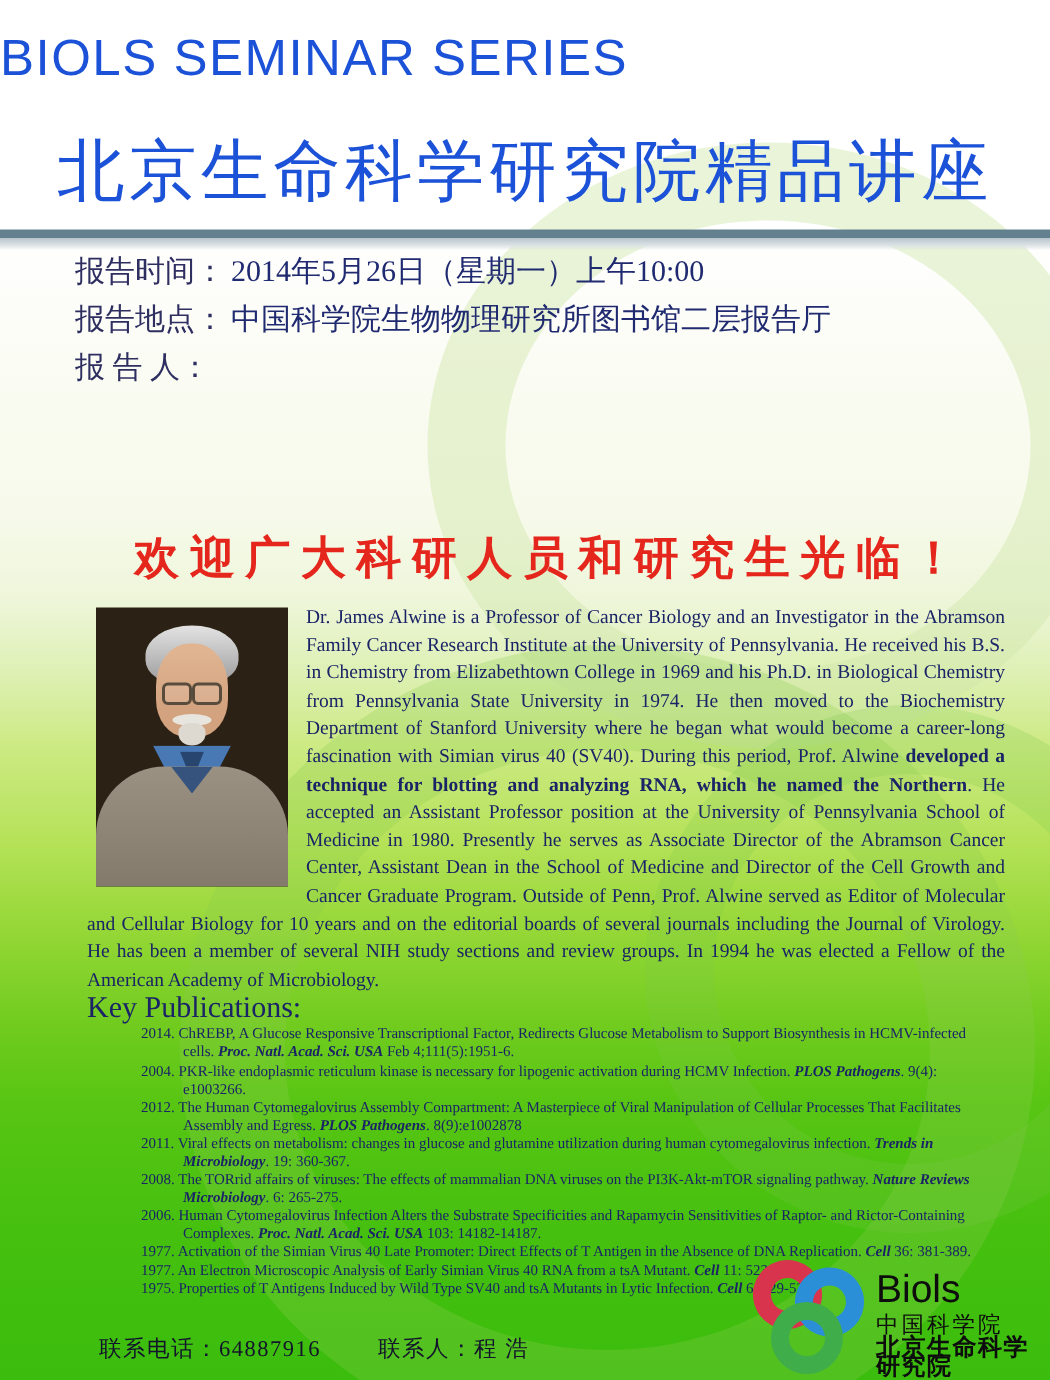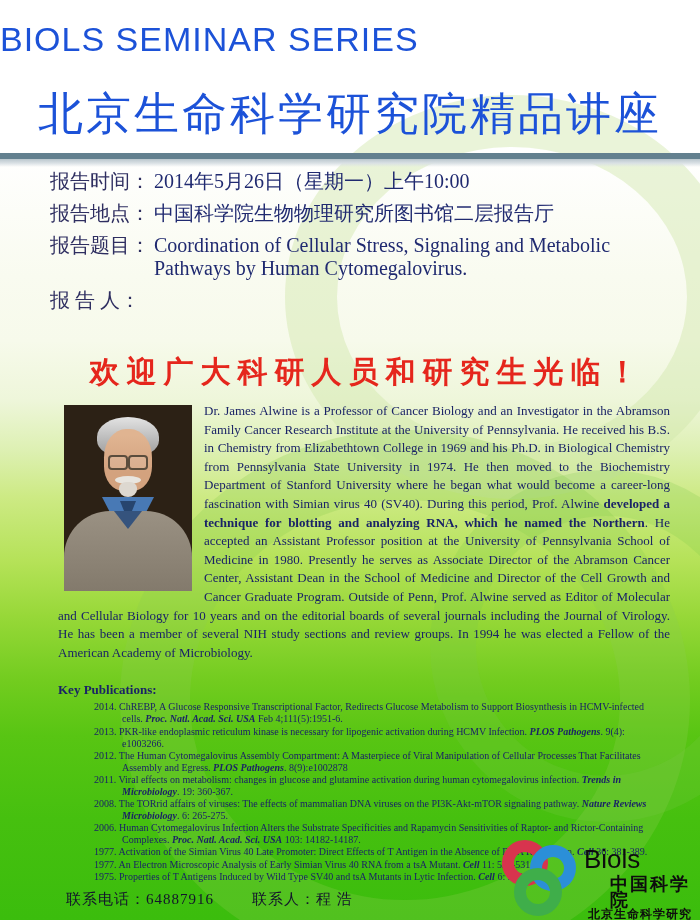--- a/index.html
+++ b/index.html
@@ -69,42 +69,42 @@
   .ph-goatee{position:absolute;left:55px;top:77px;width:18px;height:15px;border-radius:40% 40% 50% 50%;background:#ddd8d0;}
   .ph-collar{position:absolute;left:38px;top:92px;width:52px;height:22px;background:#4879b5;
     clip-path:polygon(0 0,100% 0,78% 100%,22% 100%);}
   .ph-collar-inner{position:absolute;left:56px;top:96px;width:16px;height:20px;background:#27456e;
     clip-path:polygon(0 0,100% 0,50% 100%);}
   .ph-sweater{position:absolute;left:0px;top:106px;width:128px;height:80px;
     background:linear-gradient(180deg,#9a9183 0%,#837a6c 100%);border-radius:46px 46px 0 0;}
   .ph-vneck{position:absolute;left:50px;top:106px;width:28px;height:18px;background:#35537d;
     clip-path:polygon(0 0,100% 0,50% 100%);}
 
-  .keypub-heading{font-size:13px;line-height:19px;margin:18px 0 2px 0;color:var(--bio-navy);font-weight:bold;}
+  .keypub-heading{font-size:20px;line-height:19px;margin:1px 0 2px 0;color:var(--bio-navy);}
 
   .pubs{position:absolute;top:auto;margin:0;padding:0 10px 0 16px;list-style:none;
     font-size:10px;line-height:12.1px;color:var(--bio-navy);width:586px;}
   .pub-item{padding-left:28px;text-indent:-28px;margin-left:20px;}
   .pub-journal{font-weight:bold;font-style:italic;}
 
   .footer{
     position:absolute;left:66px;top:890px;font-size:15px;color:#13142c;letter-spacing:1px;white-space:nowrap;
   }
   .footer .gap{display:inline-block;width:38px;}
 
   .logo{position:absolute;right:4px;top:840px;width:196px;height:78px;}
   .logo-rings{position:absolute;left:0;top:0;width:80px;height:78px;}
   .ring{position:absolute;border-radius:50%;box-sizing:border-box;}
   .ring-red{left:2px;top:0px;width:46px;height:46px;border:12px solid #d8344e;transform:rotate(-15deg);}
   .ring-blue{left:30px;top:5px;width:46px;height:46px;border:12px solid #2b8fd8;transform:rotate(10deg);}
   .ring-green{left:14px;top:28px;width:48px;height:48px;border:12px solid #3fae4a;}
   .logo-text{position:absolute;left:84px;top:2px;font-family:"Liberation Sans","DejaVu Sans",sans-serif;color:#0d0d0d;}
   .logo-name{font-size:26px;font-weight:normal;line-height:34px;letter-spacing:0px;}
-  .logo-org1{font-size:18px;font-weight:bold;line-height:16px;letter-spacing:2px;margin-left:26px;}
-  .logo-org2{font-size:12px;font-weight:bold;line-height:13px;letter-spacing:1px;text-align:center;}
+  .logo-org1{font-size:15px;font-weight:normal;line-height:16px;letter-spacing:2px;}
+  .logo-org2{font-size:16px;font-weight:bold;line-height:13px;letter-spacing:1px;}
 </style>
 </head>
 <body>
 
 <div class="poster">
 
   <div class="bg-ring bg-ring1"></div>
   <div class="bg-ring bg-ring2"></div>
   <div class="bg-ring bg-ring3"></div>
 
@@ -113,24 +113,20 @@
   <div class="divider"></div>
 
   <div class="info">
     <div class="info-row">
       <span class="info-label">报告时间：</span>
       <span class="info-value">2014年5月26日（星期一）上午10:00</span>
     </div>
     <div class="info-row">
       <span class="info-label">报告地点：</span>
       <span class="info-value">中国科学院生物物理研究所图书馆二层报告厅</span>
-    </div>
-    <div class="info-row">
-      <span class="info-label">报告题目：</span>
-      <span class="info-value">Coordination of Cellular Stress, Signaling and Metabolic Pathways by Human Cytomegalovirus.</span>
     </div>
     <div class="info-row">
       <span class="info-label">报 告 人：</span>
     </div>
   </div>
 
   <div class="welcome">欢迎广大科研人员和研究生光临！</div>
 
   <div class="main">
     <div class="photo">
@@ -145,25 +141,25 @@
       <div class="ph-collar"></div>
       <div class="ph-collar-inner"></div>
       <div class="ph-sweater"></div>
       <div class="ph-vneck"></div>
     </div>
     <p class="bio-text"><span>Dr. James Alwine is a Professor of Cancer Biology and an Investigator in the Abramson Family Cancer Research Institute at the University of Pennsylvania. He received his B.S. in Chemistry from Elizabethtown College in 1969 and his Ph.D. in Biological Chemistry from Pennsylvania State University in 1974. He then moved to the Biochemistry Department of Stanford University where he began what would become a career-long fascination with Simian virus 40 (SV40). During this period, Prof. Alwine </span><span class="bold">developed a technique for blotting and analyzing RNA, which he named the Northern</span><span>. He accepted an Assistant Professor position at the University of Pennsylvania School of Medicine in 1980. Presently he serves as Associate Director of the Abramson Cancer Center, Assistant Dean in the School of Medicine and Director of the Cell Growth and Cancer Graduate Program. Outside of Penn, Prof. Alwine served as Editor of Molecular and Cellular Biology for 10 years and on the editorial boards of several journals including the Journal of Virology. He has been a member of several NIH study sections and review groups. In 1994 he was elected a Fellow of the American Academy of Microbiology.</span></p>
     <div class="keypub-heading">Key Publications:</div>
     <ul class="pubs">
     <li class="pub-item"><span class="pub-year">2014.</span> <span class="pub-pre">ChREBP, A Glucose Responsive Transcriptional Factor, Redirects Glucose Metabolism to Support Biosynthesis in HCMV-infected cells. </span><span class="pub-journal">Proc. Natl. Acad. Sci. USA</span><span class="pub-post">  Feb 4;111(5):1951-6.</span></li>
 
-    <li class="pub-item"><span class="pub-year">2013.</span> <span class="pub-pre">PKR-like endoplasmic reticulum kinase is necessary for lipogenic activation during HCMV Infection. </span><span class="pub-journal">PLOS Pathogens</span><span class="pub-post">. 9(4): e1003266.</span></li>
+    <li class="pub-item"><span class="pub-year">2004.</span> <span class="pub-pre">PKR-like endoplasmic reticulum kinase is necessary for lipogenic activation during HCMV Infection. </span><span class="pub-journal">PLOS Pathogens</span><span class="pub-post">. 9(4): e1003266.</span></li>
 
     <li class="pub-item"><span class="pub-year">2012.</span> <span class="pub-pre">The Human Cytomegalovirus Assembly Compartment: A Masterpiece of Viral Manipulation of Cellular Processes That Facilitates Assembly and Egress. </span><span class="pub-journal">PLOS Pathogens</span><span class="pub-post">. 8(9):e1002878</span></li>
 
-    <li class="pub-item"><span class="pub-year">2011.</span> <span class="pub-pre">Viral effects on metabolism: changes in glucose and glutamine activation during human cytomegalovirus infection. </span><span class="pub-journal">Trends in Microbiology</span><span class="pub-post">. 19: 360-367.</span></li>
+    <li class="pub-item"><span class="pub-year">2011.</span> <span class="pub-pre">Viral effects on metabolism: changes in glucose and glutamine utilization during human cytomegalovirus infection. </span><span class="pub-journal">Trends in Microbiology</span><span class="pub-post">. 19: 360-367.</span></li>
 
     <li class="pub-item"><span class="pub-year">2008.</span> <span class="pub-pre">The TORrid affairs of viruses: The effects of mammalian DNA viruses on the PI3K-Akt-mTOR signaling pathway. </span><span class="pub-journal">Nature Reviews Microbiology</span><span class="pub-post">. 6: 265-275.</span></li>
 
     <li class="pub-item"><span class="pub-year">2006.</span> <span class="pub-pre">Human Cytomegalovirus Infection Alters the Substrate Specificities and Rapamycin Sensitivities of Raptor- and Rictor-Containing Complexes.  </span><span class="pub-journal">Proc. Natl. Acad. Sci. USA</span><span class="pub-post"> 103: 14182-14187.</span></li>
 
     <li class="pub-item"><span class="pub-year">1977.</span> <span class="pub-pre">Activation of the Simian Virus 40 Late Promoter:  Direct Effects of T Antigen in the Absence of DNA Replication. </span><span class="pub-journal">Cell</span><span class="pub-post"> 36:  381-389.</span></li>
 
     <li class="pub-item"><span class="pub-year">1977.</span> <span class="pub-pre">An Electron Microscopic Analysis of Early Simian Virus 40 RNA from a tsA Mutant. </span><span class="pub-journal">Cell</span><span class="pub-post"> 11: 523-531.</span></li>
 
     <li class="pub-item"><span class="pub-year">1975.</span> <span class="pub-pre">Properties of T Antigens Induced by Wild Type SV40 and tsA Mutants in Lytic Infection. </span><span class="pub-journal">Cell</span><span class="pub-post"> 6: 529-533.</span></li>

